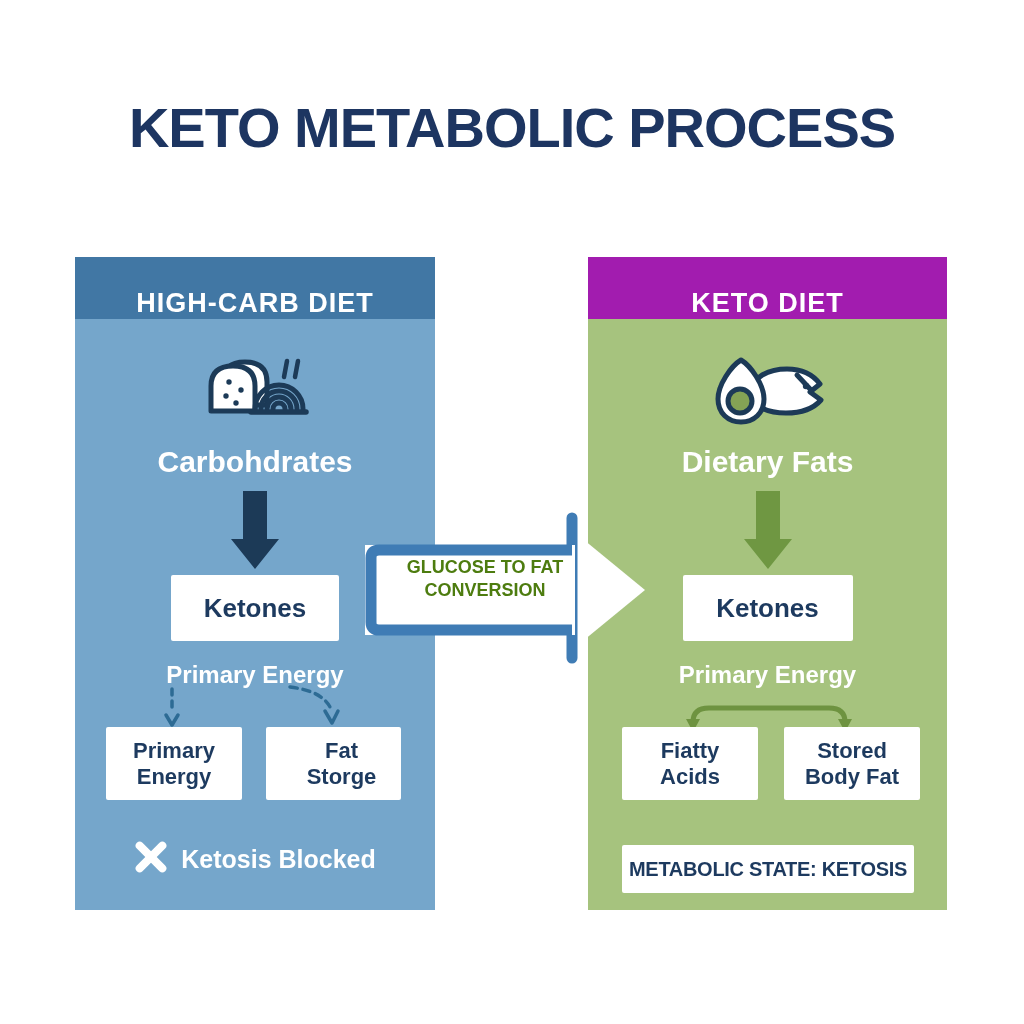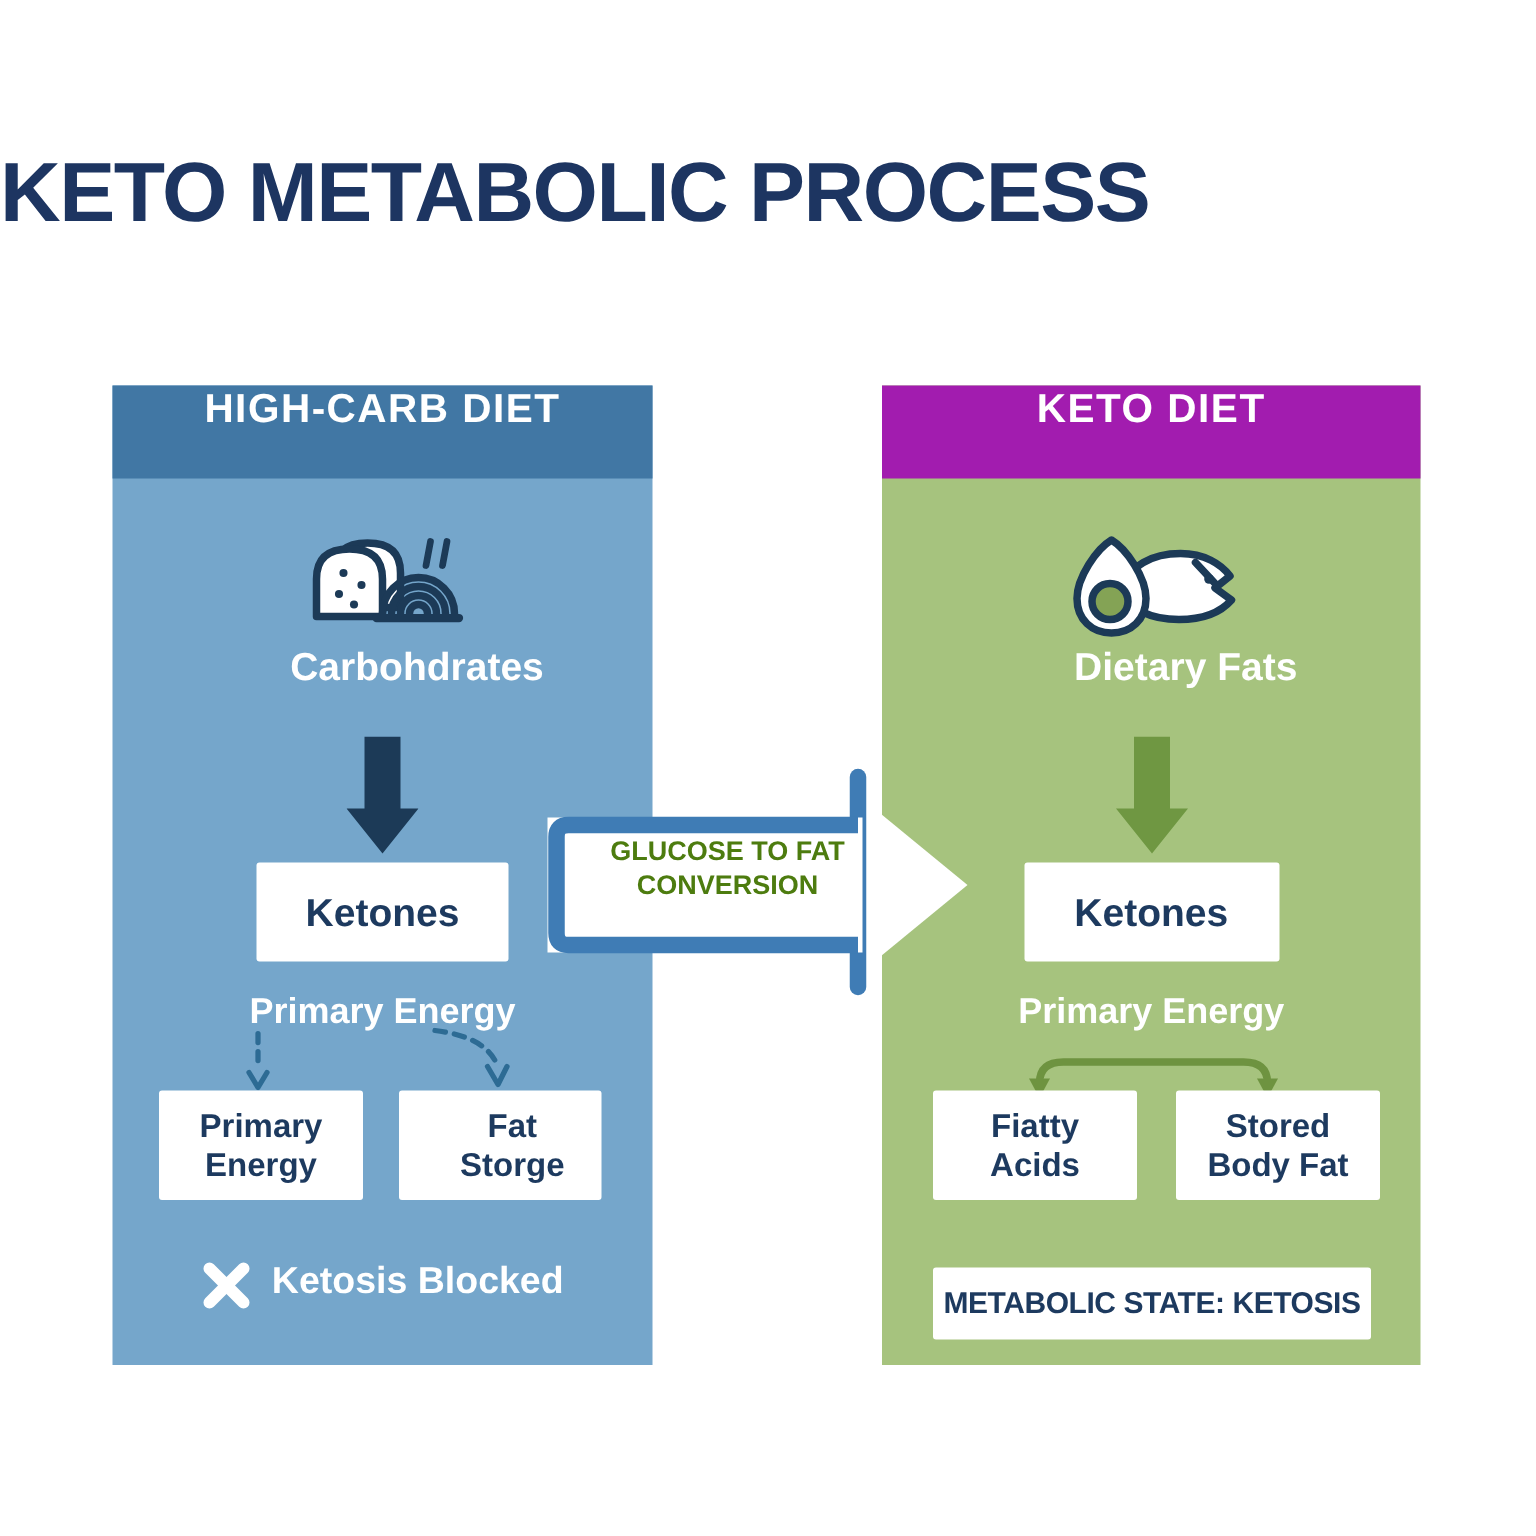--- a/index.html
+++ b/index.html
@@ -1,42 +1,42 @@
 <!DOCTYPE html>
 <html><head>
 <meta charset="utf-8">
 <style>
   html,body{margin:0;padding:0;background:#ffffff;}
   .stage{position:relative;width:1024px;height:1024px;background:#ffffff;overflow:hidden;
          font-family:"Liberation Sans", sans-serif;}
   .abs{position:absolute;}
 
-  .main-title{top:95px;left:0;width:100%;
+  .main-title{top:95px;left:0;width:100%;text-align:center;
     font-size:56px;font-weight:bold;letter-spacing:-1px;color:#1d3561;}
 
   .panel{top:257px;height:653px;}
   .panel-left{left:75px;width:360px;background:#75a6cb;}
   .panel-right{left:588px;width:359px;background:#a6c37e;}
-  .panel-header{left:0;top:0;width:100%;height:62px;display:flex;align-items:flex-start;justify-content:center;
+  .panel-header{left:0;top:0;width:100%;height:62px;display:flex;align-items:flex-end;justify-content:center;
     color:#ffffff;font-size:27px;font-weight:bold;letter-spacing:1px;}
   .hdr-blue{background:#4177a4;}
   .hdr-green{background:#a21caf;}
 
   .food-icon{top:98px;left:50%;transform:translateX(-50%);}
-  .food-label{top:172px;left:0;width:100%;text-align:center;color:#ffffff;
-    font-size:26px;font-weight:bold;padding-left:23px;}
+  .food-label{top:188px;left:0;width:100%;text-align:center;color:#ffffff;
+    font-size:30px;font-weight:bold;}
   .block-arrow{top:234px;left:50%;transform:translateX(-50%);}
   .white-box{background:#ffffff;border-radius:2px;display:flex;align-items:center;justify-content:center;
     text-align:center;color:#1d3a5f;font-weight:bold;}
   .main-box{top:318px;width:168px;height:66px;left:50%;transform:translateX(-50%);font-size:26px;}
   .pathway-label{top:404px;left:0;width:100%;text-align:center;color:#ffffff;
     font-size:24px;font-weight:bold;}
   .outcome-box{top:470px;width:136px;height:73px;font-size:22px;line-height:1.15;padding:0 8px;box-sizing:border-box;}
 
-  .status-row{top:583px;left:0;width:100%;display:flex;align-items:flex-start;justify-content:center;gap:13px;}
+  .status-row{top:583px;left:0;width:100%;display:flex;align-items:flex-end;justify-content:center;gap:13px;}
   .status-text{color:#ffffff;font-size:25px;font-weight:bold;}
 
   .metabolic-box{top:588px;left:34px;width:292px;height:48px;font-size:20px;letter-spacing:-0.3px;white-space:nowrap;}
 
   .conv-arrow-svg{left:355px;top:505px;}
   .conv-text{left:392px;top:556px;width:186px;text-align:center;color:#4d7c0f;
     font-size:18px;font-weight:bold;line-height:1.25;}
 </style>
 </head>
 <body>

